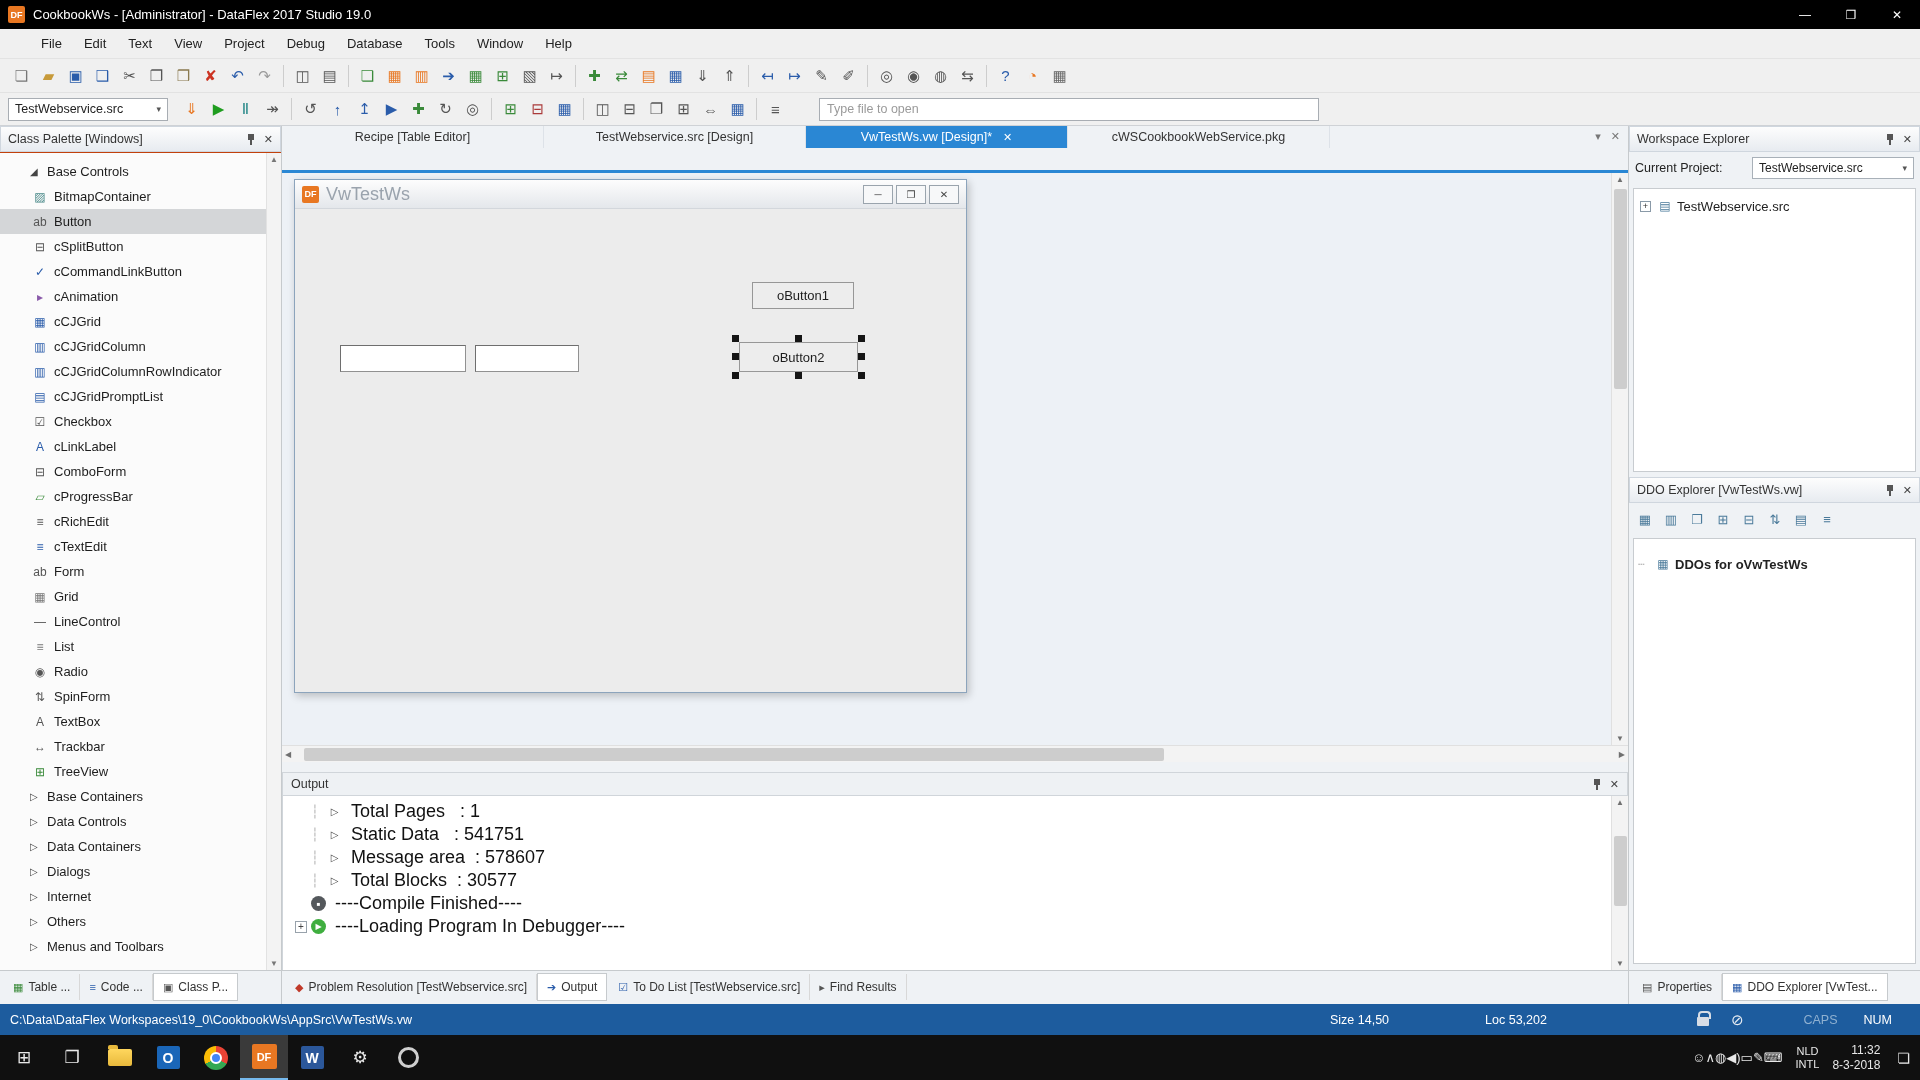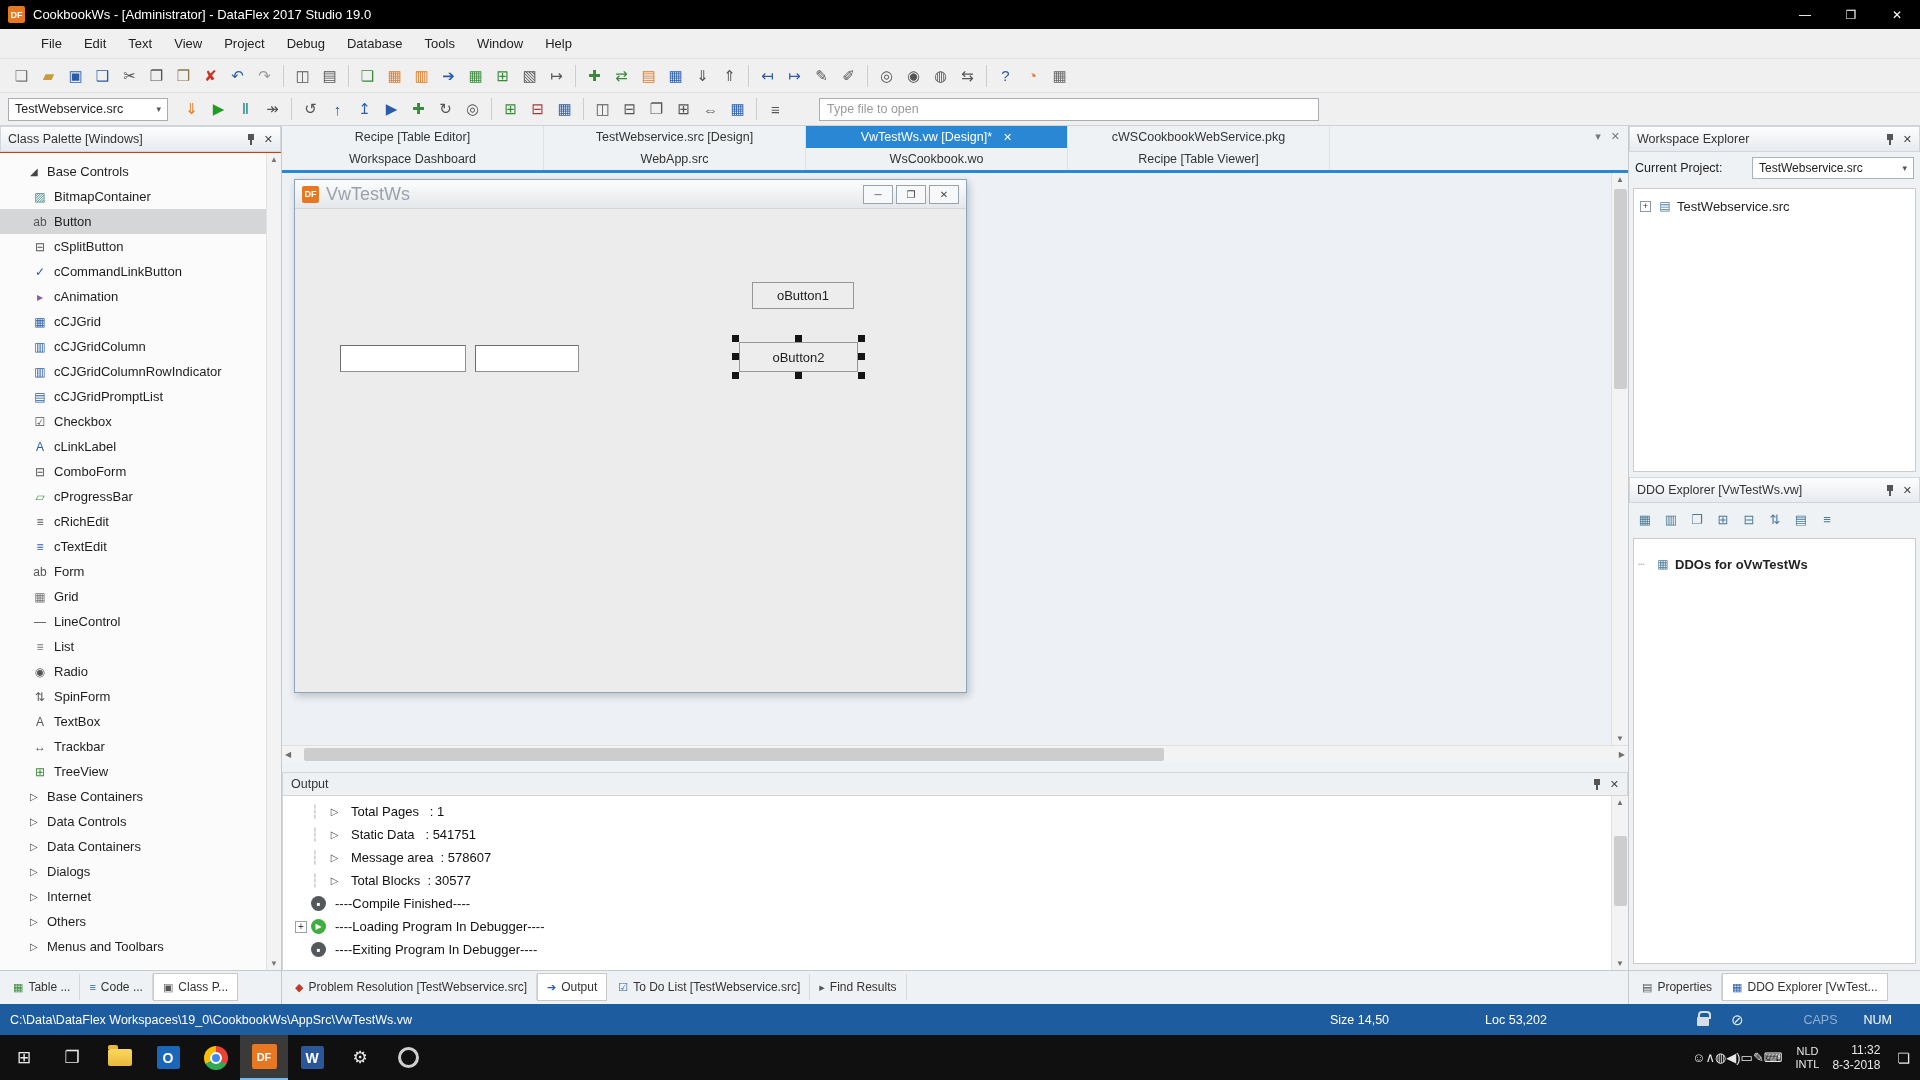--- a/index.html
+++ b/index.html
@@ -89,21 +89,21 @@
 .out-body{position:absolute;top:670px;left:0;right:0;height:174px;background:#fff;border-left:1px solid #d0d5da;overflow:hidden;padding:4px 0 0 10px}
 .out-line{height:23px;display:flex;align-items:center}
 .out-exp{width:15px;height:15px;display:flex;align-items:center;justify-content:center;font-size:10px;color:#444;margin-right:3px;flex:none}
 .out-exp:not(:empty){border:1px solid #98a2ab;background:#fff;width:12px;height:12px;margin:0 4px 0 2px}
 .out-branch{width:16px;color:#b5b5b5;flex:none}
 .out-branch:empty{width:0}
 .out-icon{width:15px;height:15px;display:flex;align-items:center;justify-content:center;flex:none}
 .out-icon[data-kind="hollow"]{color:#4a4a4a;font-size:10px}
 .out-icon[data-kind="stop"]{background:#54585c;color:#fff;border-radius:50%;font-size:6px}
 .out-icon[data-kind="play"]{background:#3fae3f;color:#fff;border-radius:50%;font-size:8px}
-.out-text{white-space:pre;margin-left:9px;font-size:13px;color:#111}
+.out-text{white-space:pre;margin-left:9px;font-size:18px;color:#111}
 .out-vscroll{position:absolute;top:670px;right:0;height:174px;width:17px;background:#f3f3f3;border-left:1px solid #e0e0e0;display:flex;flex-direction:column;align-items:center;justify-content:space-between;padding:2px 0;font-size:8px;color:#707070}
 .ovthumb{position:absolute;top:40px;left:2px;width:13px;height:70px;background:#cdcdcd;border-radius:2px}
 
 
 .right-panel{width:292px;flex:none;border-left:1px solid #c6cacd;position:relative;background:#eff2f5}
 .cp-row{position:absolute;top:30px;left:6px;right:6px;height:24px;display:flex;align-items:center;font-size:12.5px;color:#222}
 .cp-combo{margin-left:auto;width:162px;height:22px;background:#fff;border:1px solid #a8b0b8;display:flex;align-items:center;padding:0 6px;font-size:12px}
 .cp-combo .car{margin-left:auto;font-size:9px;color:#555}
 .we-tree{position:absolute;top:62px;left:4px;right:4px;height:284px;background:#fff;border:1px solid #c8ccd0;padding:6px 4px}
 .tree-row{display:flex;align-items:center;height:22px;font-size:13px}
@@ -551,42 +551,20 @@
         <div class="doc-tab active">
           <span>VwTestWs.vw [Design]*</span>
           <span class="tab-close">✕</span>
         </div>
 
         <div class="doc-tab">
           <span>cWSCookbookWebService.pkg</span>
 
         </div>
       </div>
-    <div class="tab-row">
-
-        <div class="doc-tab">
-          <span>Workspace Dashboard</span>
-
-        </div>
-
-        <div class="doc-tab">
-          <span>WebApp.src</span>
-
-        </div>
-
-        <div class="doc-tab">
-          <span>WsCookbook.wo</span>
-
-        </div>
-
-        <div class="doc-tab">
-          <span>Recipe [Table Viewer]</span>
-
-        </div>
-      </div>
     <div class="tabstrip-icons">
       <span>▾</span>
       <span>✕</span>
     </div>
     <div class="tab-underline"></div>
 
     <div class="design-area">
       <div class="form-win">
         <div class="form-title">
           <span class="df-badge">DF</span>
@@ -668,26 +646,20 @@
           <span class="out-text">----Compile Finished----</span>
         </div>
 
         <div class="out-line">
           <span class="out-exp">+</span>
           <span class="out-branch"></span>
           <span class="out-icon" data-kind="play">▶</span>
           <span class="out-text">----Loading Program In Debugger----</span>
         </div>
 
-        <div class="out-line">
-          <span class="out-exp"></span>
-          <span class="out-branch"></span>
-          <span class="out-icon" data-kind="stop">■</span>
-          <span class="out-text">----Exiting Program In Debugger----</span>
-        </div>
       </div>
     <div class="out-vscroll">
       <span>▲</span>
       <span class="ovthumb"></span>
       <span>▼</span>
     </div>
 
     <div class="dock-tabs">
 
         <div class="dock-tab">

